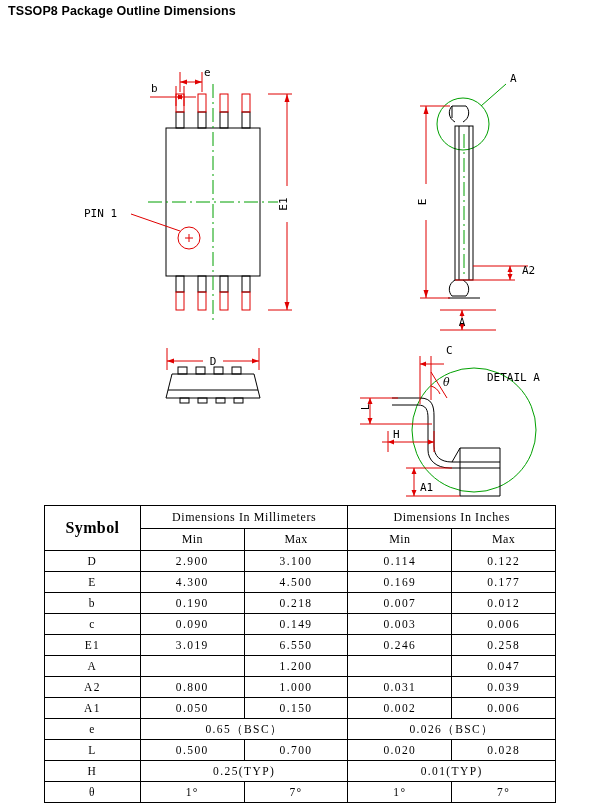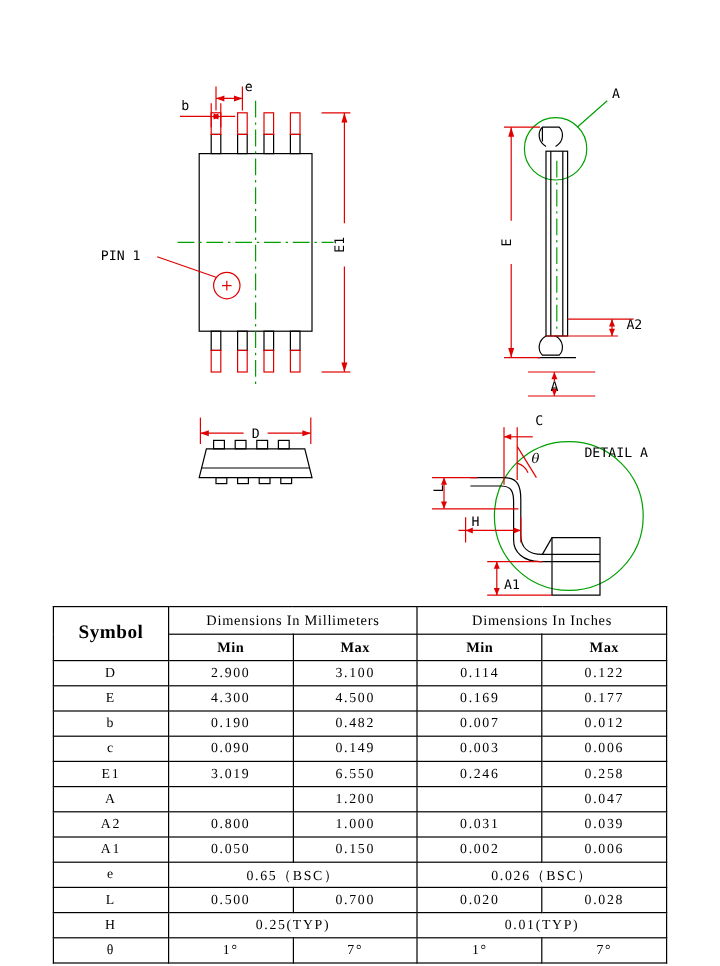--- a/index.html
+++ b/index.html
@@ -67,33 +67,34 @@
     font-size: 12px;
     letter-spacing: 0.6px;
     height: 22px;
   }
   table.dim .hdr-sym {
     font-size: 16px;
     letter-spacing: 0.4px;
     font-weight: bold;
   }
   table.dim .hdr-sub {
-    font-weight: bold;
+    font-weight: normal;
     font-size: 12px;
     letter-spacing: 0.4px;
     height: 21px;
   }
   table.dim col.c-sym { width: 96px; }
   table.dim col.c-val { width: 104px; }
 </style>
 </head>
 <body>
 
 <div class="page">
 
+  <div class="title">TSSOP8 Package Outline Dimensions</div>
 
   <div class="drawings">
     <svg width="600" height="472" viewBox="0 0 600 472" xmlns="http://www.w3.org/2000/svg">
 
       <g>
 
         <rect x="166" y="102" width="94" height="148" fill="none" stroke="#000" stroke-width="1"></rect>
 
         <g stroke="#000" stroke-width="1" fill="none">
           <rect x="176" y="86" width="8" height="16"></rect>
@@ -323,21 +324,21 @@
           <tr>
             <td>E</td>
             <td>4.300</td>
             <td>4.500</td>
             <td>0.169</td>
             <td>0.177</td>
           </tr>
           <tr>
             <td>b</td>
             <td>0.190</td>
-            <td>0.482</td>
+            <td>0.218</td>
             <td>0.007</td>
             <td>0.012</td>
           </tr>
           <tr>
             <td>c</td>
             <td>0.090</td>
             <td>0.149</td>
             <td>0.003</td>
             <td>0.006</td>
           </tr>

